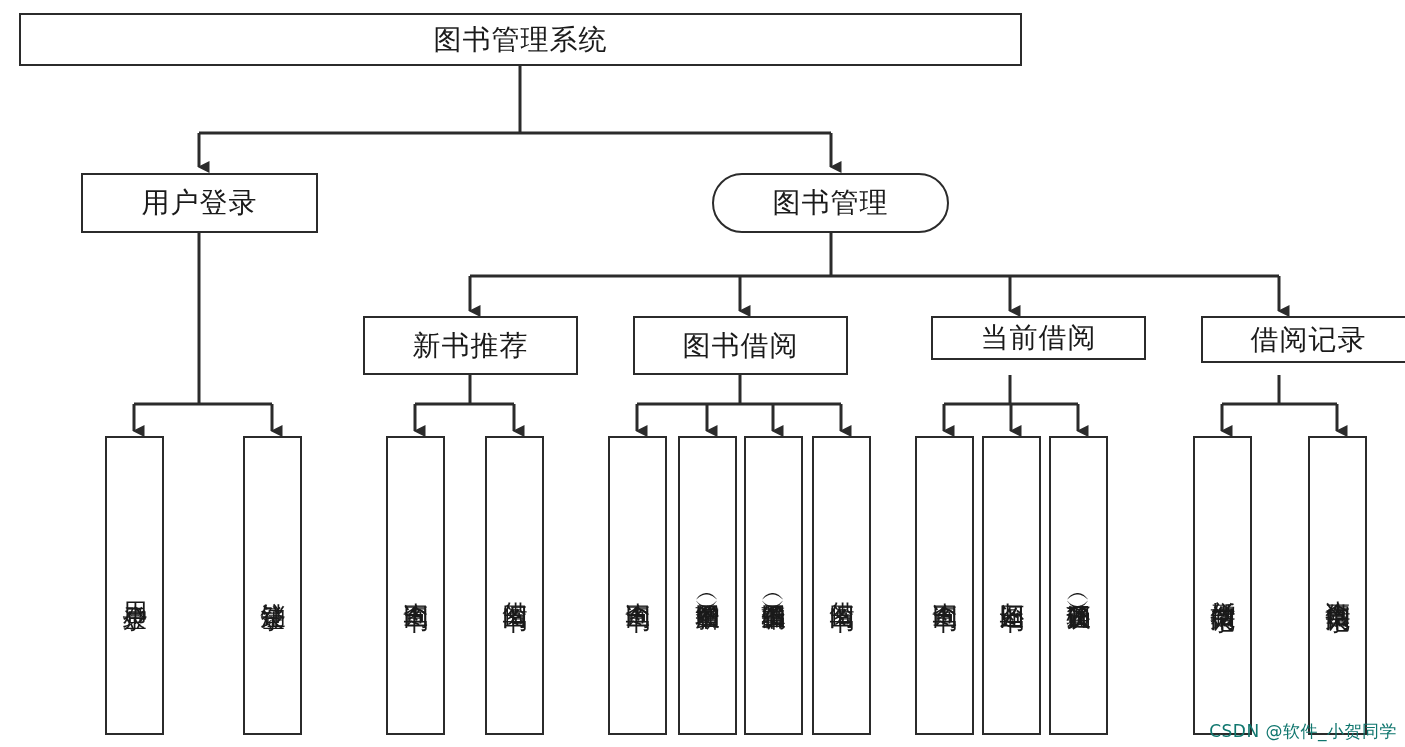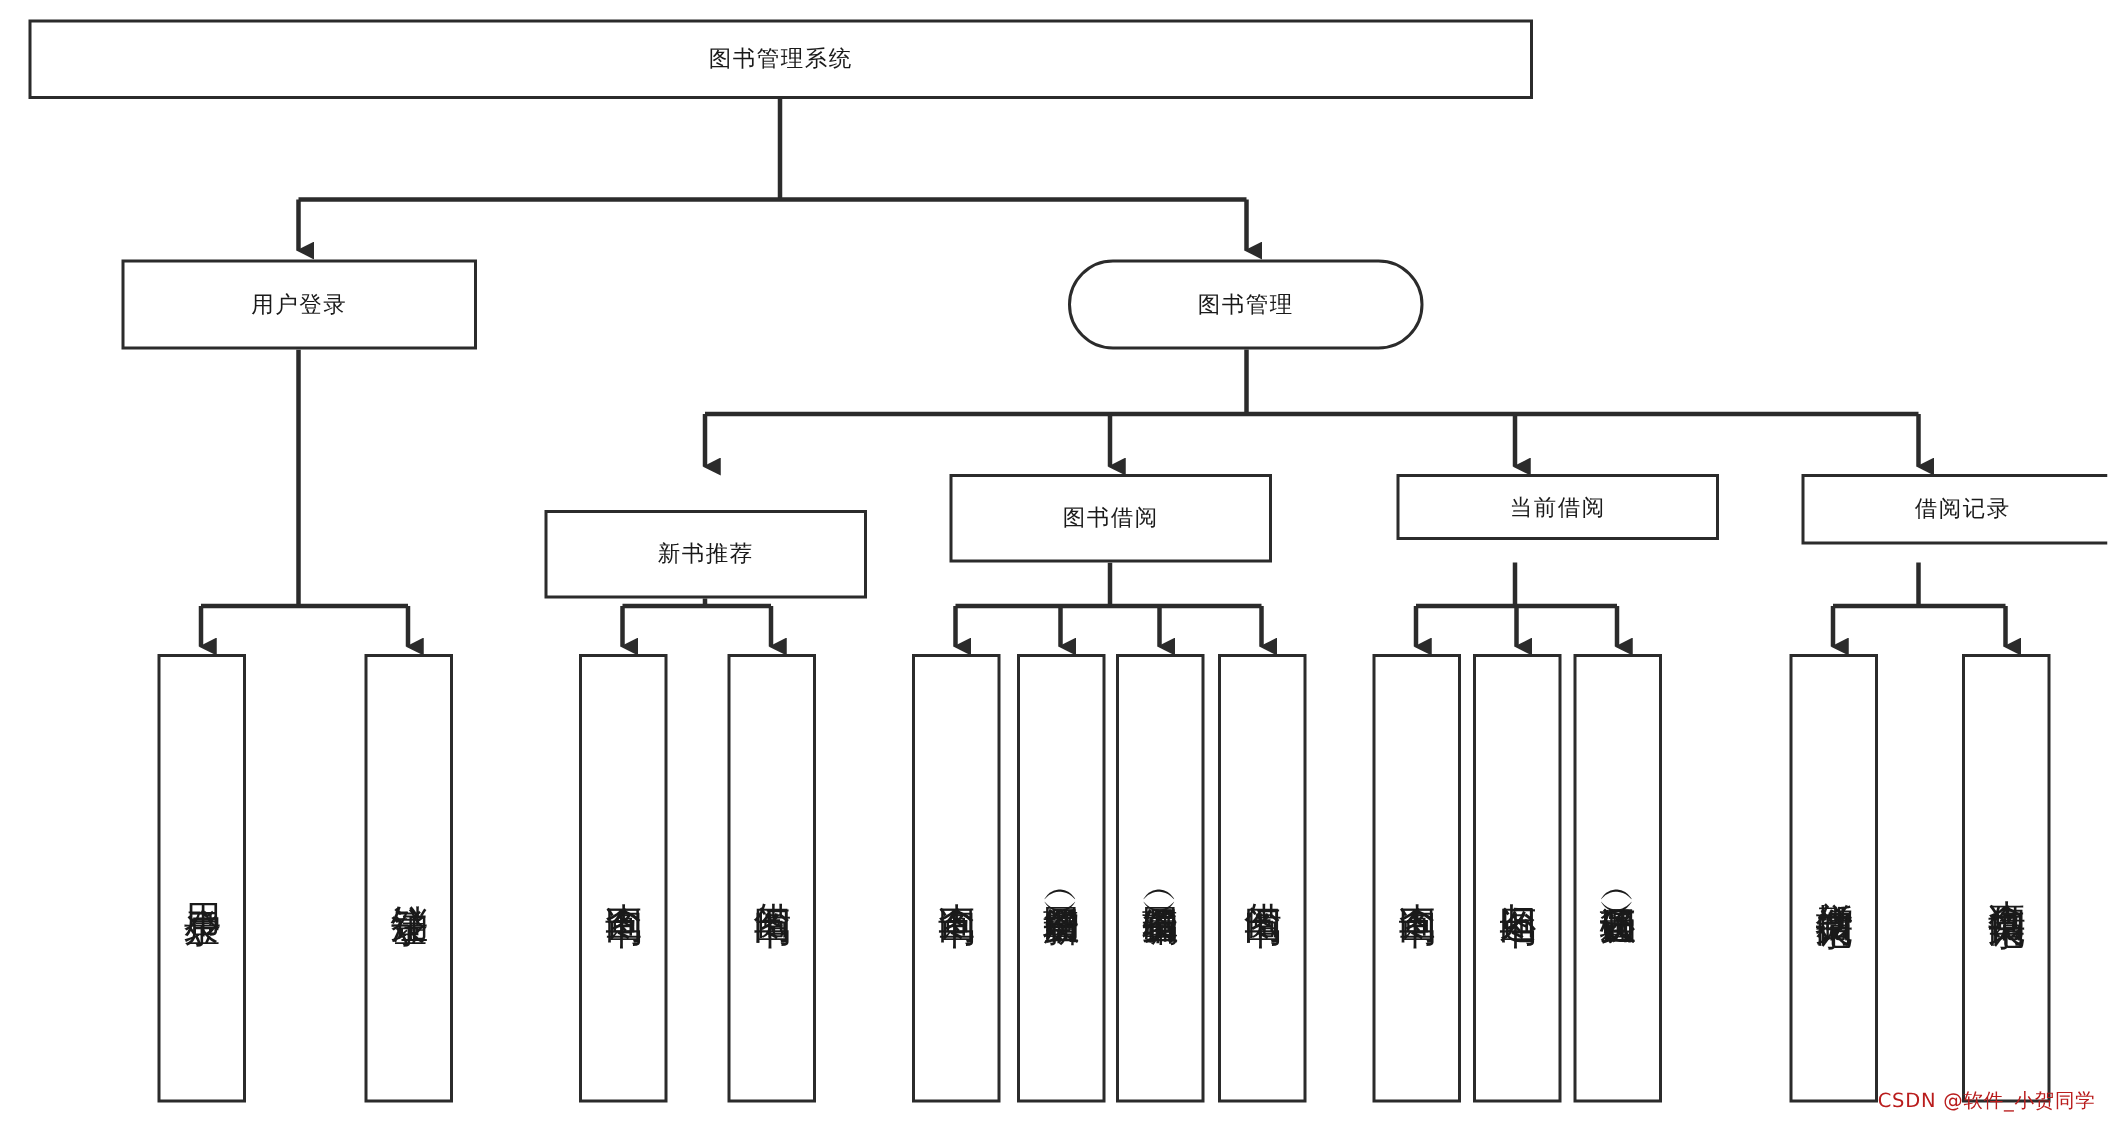--- a/index.html
+++ b/index.html
@@ -26,21 +26,21 @@
     position: absolute;
     box-sizing: border-box;
     background: #ffffff;
     border: 2px solid #2b2b2b;
     display: flex;
     align-items: center;
     justify-content: center;
     z-index: 2;
   }
   .node.h {
-    font-size: 15px;
+    font-size: 28px;
     color: #1a1a1a;
     letter-spacing: 1px;
     line-height: 1;
   }
   .node.v {
     align-items: center;
     justify-content: center;
   }
   .vtext {
     writing-mode: vertical-rl;
@@ -54,22 +54,22 @@
   }
   .vtext.tight {
     font-size: 24px;
     letter-spacing: 0px;
     line-height: 1.0;
   }
   .watermark {
     position: absolute;
     right: 8px;
     bottom: 4px;
-    font-size: 13px;
-    color: #b91c1c;
+    font-size: 17px;
+    color: #0f766e;
     white-space: nowrap;
     z-index: 3;
     letter-spacing: 0.5px;
   }
 </style>
 </head>
 <body>
 
 <div id="canvas">
 
@@ -127,21 +127,21 @@
     <span>图书管理系统</span>
   </div>
 
   <div class="node h" style="left:81px; top:173px; width:237px; height:60px;">
     <span>用户登录</span>
   </div>
   <div class="node h" style="left:712px; top:173px; width:237px; height:60px;border-radius:30px;">
     <span>图书管理</span>
   </div>
 
-  <div class="node h" style="left:363px; top:316px; width:215px; height:59px;margin-top:24px;">
+  <div class="node h" style="left:363px; top:316px; width:215px; height:59px;">
     <span>新书推荐</span>
   </div>
   <div class="node h" style="left:633px; top:316px; width:215px; height:59px;text-align:center;">
     <span>图书借阅</span>
   </div>
   <div class="node h" style="left:931px; top:316px; width:215px; height:44px;">
     <span>当前借阅</span>
   </div>
   <div class="node h" style="left:1172px; top:316px; width:215px; height:47px;margin-left:29px;">
     <span>借阅记录</span>

